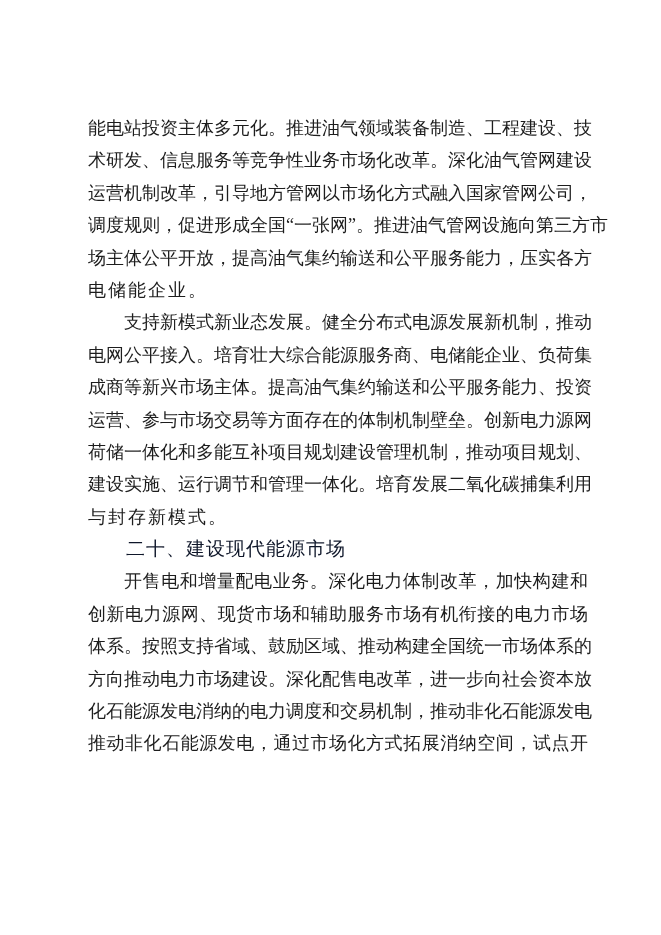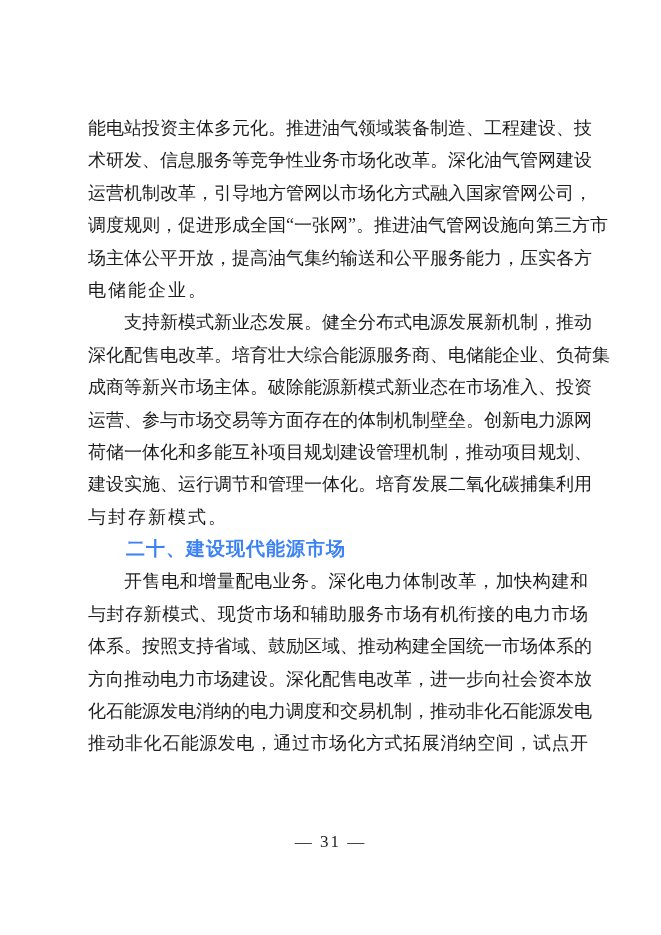--- a/index.html
+++ b/index.html
@@ -41,24 +41,24 @@
   .line.indent {
     text-indent: 2em;
   }
   .lead {
     font-weight: normal;
   }
   .heading-line {
     text-align: center;
     text-align-last: left;
     font-family: "Liberation Sans", sans-serif;
-    font-weight: bold;
+    font-weight: normal;
     font-size: 19px;
     letter-spacing: 1px;
-    color: #3b82f6;
+    color: #0f172a;
   }
   .footer {
     position: absolute;
     left: 0;
     top: 832px;
     width: 100%;
     text-align: center;
     font-size: 17px;
     letter-spacing: 2px;
     color: #1d1d1d;
@@ -74,35 +74,34 @@
       <div class="line">能电站投资主体多元化。推进油气领域装备制造、工程建设、技</div>
       <div class="line">术研发、信息服务等竞争性业务市场化改革。深化油气管网建设</div>
       <div class="line">运营机制改革，引导地方管网以市场化方式融入国家管网公司，</div>
       <div class="line">调度规则，促进形成全国“一张网”。推进油气管网设施向第三方市</div>
       <div class="line">场主体公平开放，提高油气集约输送和公平服务能力，压实各方</div>
       <div class="line para-end">电储能企业。</div>
     </div>
 
     <div>
       <div class="line indent"><span class="lead">支持新模式新业态发展。</span><span>健全分布式电源发展新机制，推动</span></div>
-      <div class="line">深化配售电改革。培育壮大综合能源服务商、电储能企业、负荷集</div>
-      <div class="line">成商等新兴市场主体。破除能源新模式新业态在市场准入、投资</div>
+      <div class="line">电网公平接入。培育壮大综合能源服务商、电储能企业、负荷集</div>
+      <div class="line">成商等新兴市场主体。提高油气集约输送和公平服务能力、投资</div>
       <div class="line">运营、参与市场交易等方面存在的体制机制壁垒。创新电力源网</div>
       <div class="line">荷储一体化和多能互补项目规划建设管理机制，推动项目规划、</div>
       <div class="line">建设实施、运行调节和管理一体化。培育发展二氧化碳捕集利用</div>
       <div class="line para-end">与封存新模式。</div>
     </div>
 
     <div class="line indent heading-line">二十、建设现代能源市场</div>
 
     <div>
       <div class="line indent"><span class="lead">开售电和增量配电业务。</span><span>深化电力体制改革，加快构建和</span></div>
-      <div class="line">与封存新模式、现货市场和辅助服务市场有机衔接的电力市场</div>
+      <div class="line">创新电力源网、现货市场和辅助服务市场有机衔接的电力市场</div>
       <div class="line">体系。按照支持省域、鼓励区域、推动构建全国统一市场体系的</div>
       <div class="line">方向推动电力市场建设。深化配售电改革，进一步向社会资本放</div>
       <div class="line">化石能源发电消纳的电力调度和交易机制，推动非化石能源发电</div>
       <div class="line">推动非化石能源发电，通过市场化方式拓展消纳空间，试点开</div>
     </div>
 
   </div>
 
-  <div class="footer">— 31 —</div>
 </div>
 
 </body></html>

